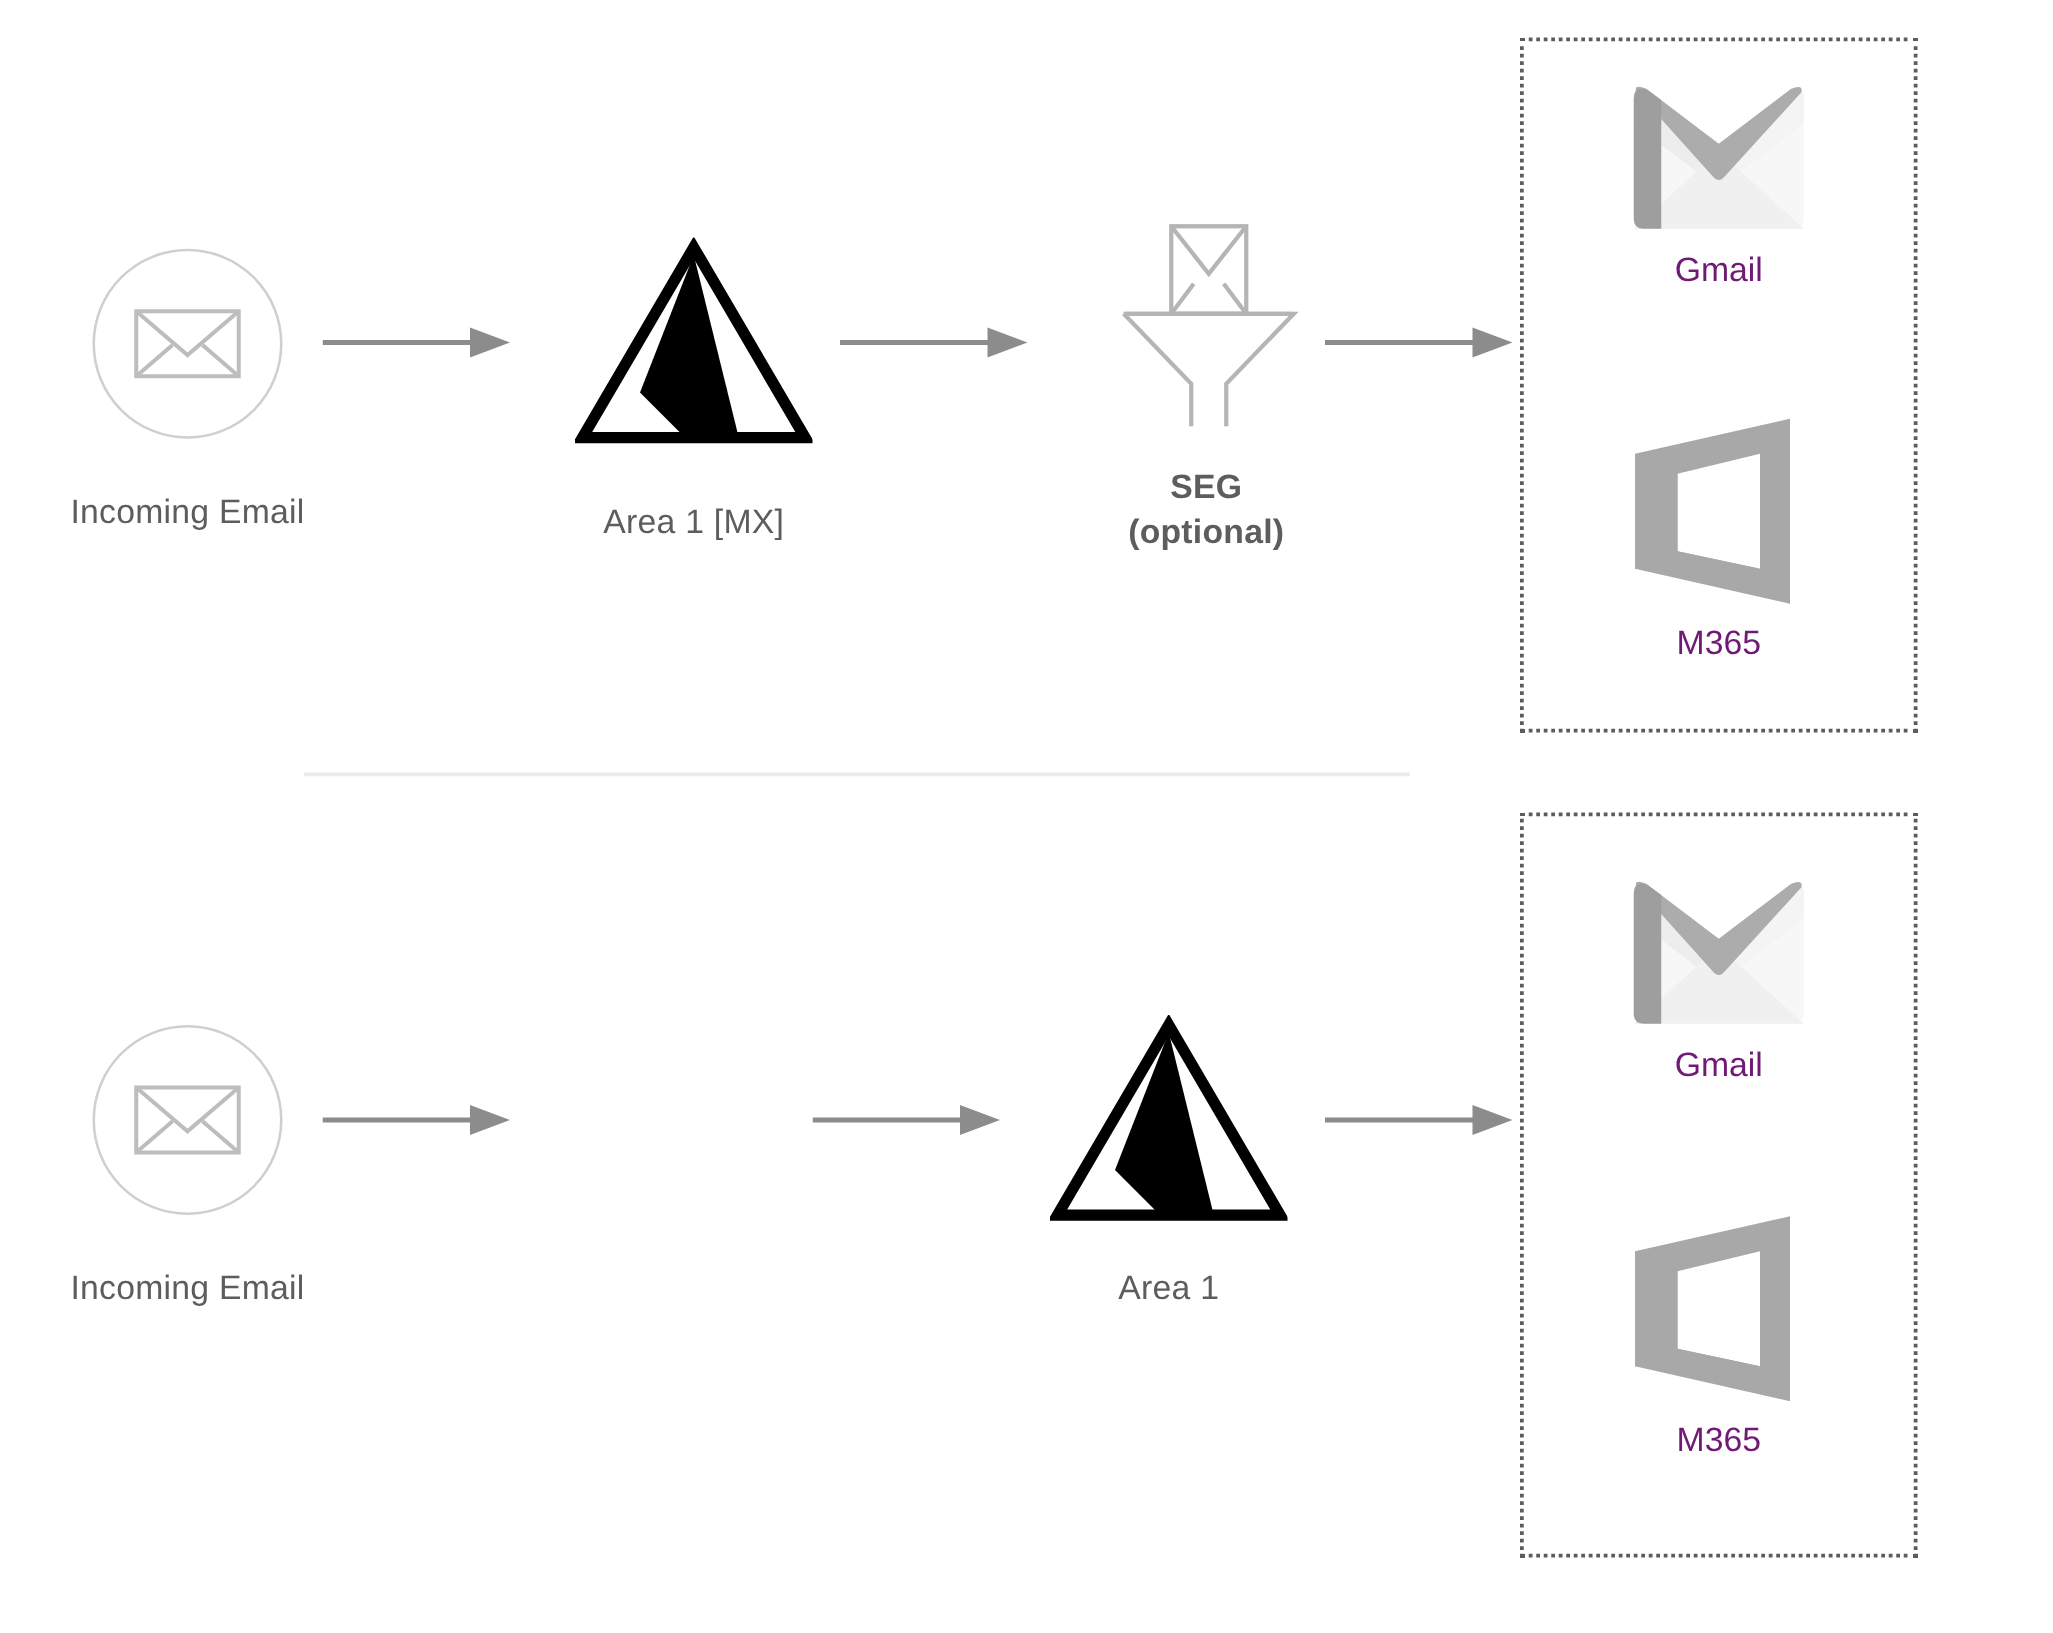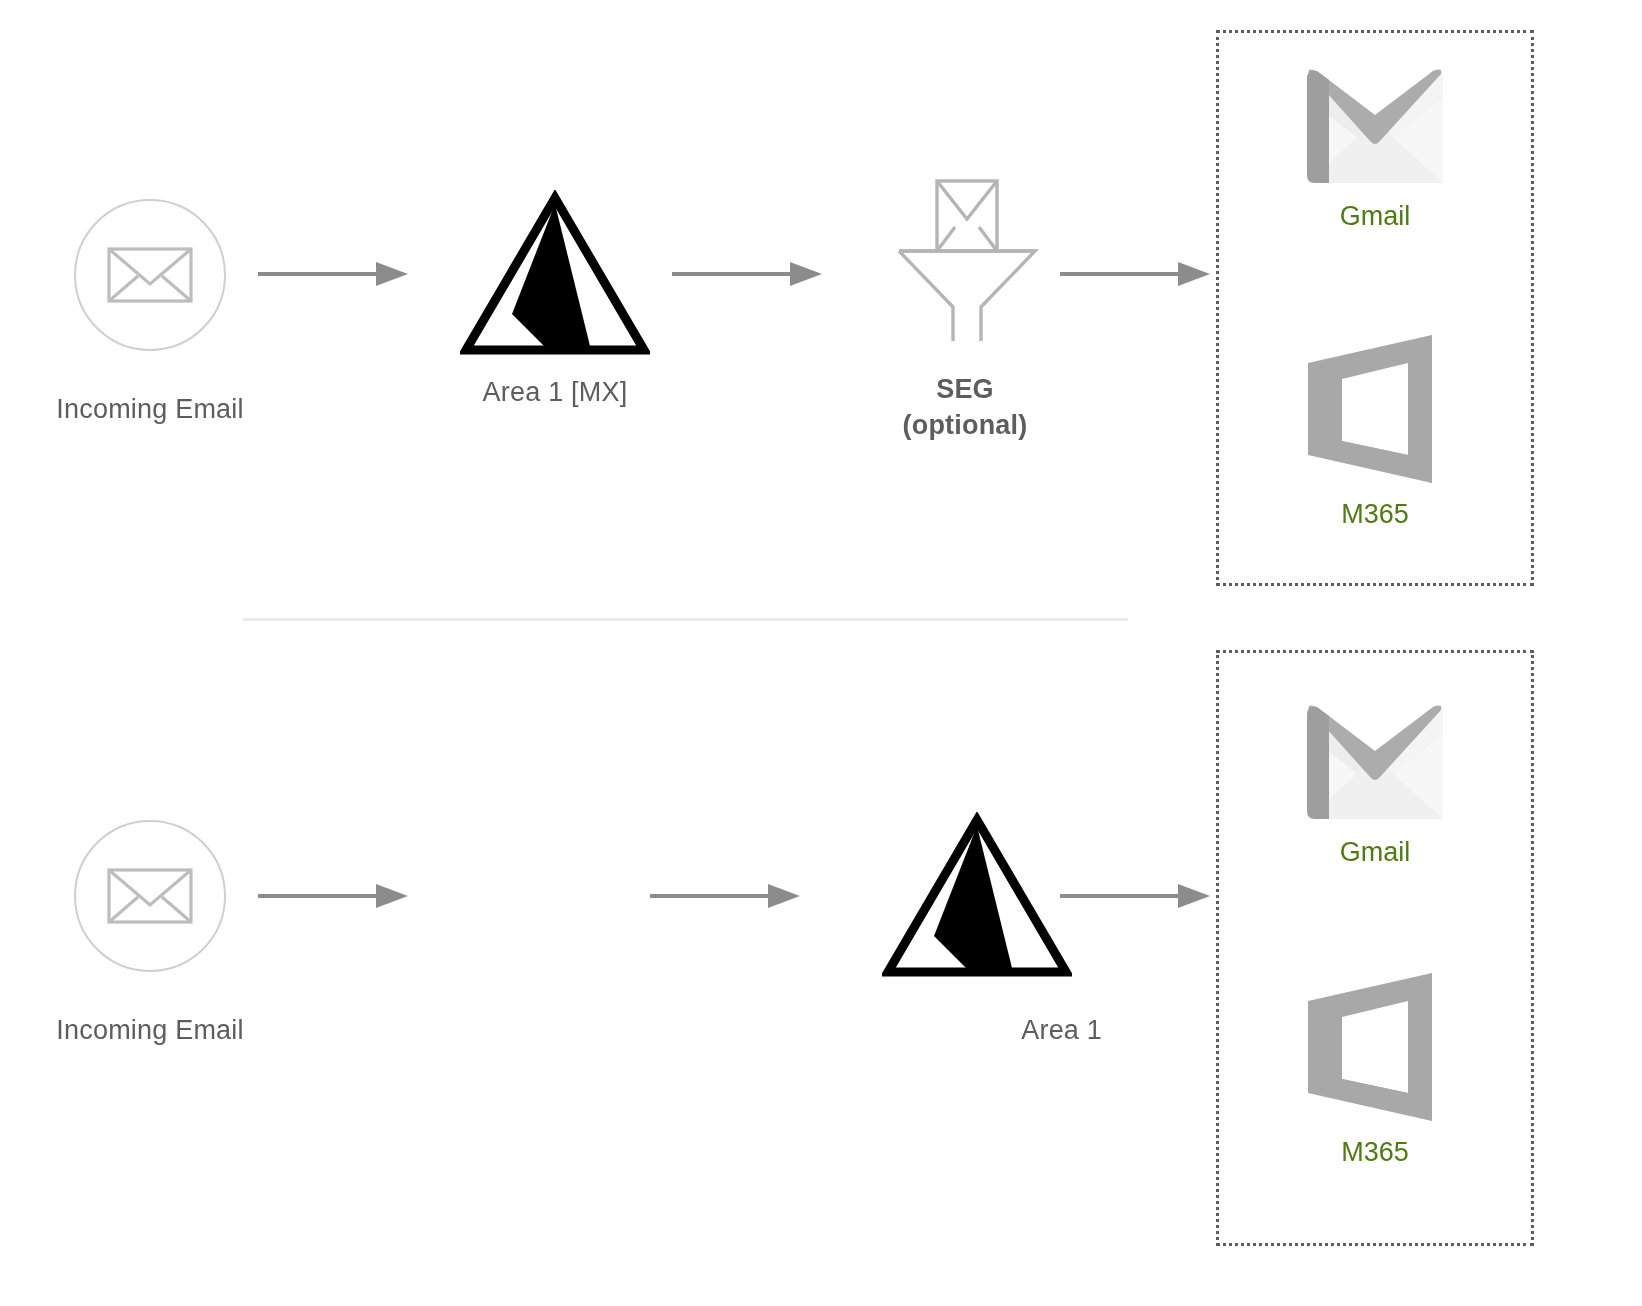--- a/index.html
+++ b/index.html
@@ -75,21 +75,21 @@
   .dest-box {
     position: absolute;
     border: 3px dotted #5c5c5c;
     box-sizing: border-box;
   }
   .dest-box .dest-item {
     text-align: center;
   }
   .dest-label {
     font-size: 27px;
-    color: #4d7c0f;
+    color: #701a75;
     margin-top: 14px;
   }
 
   .icon-wrap { line-height: 0; }
 </style>
 </head>
 <body>
 
 <div class="diagram">
 
@@ -113,21 +113,21 @@
       </svg>
     </div>
 
     <div class="node" style="left:430px; top:190px; width:250px;">
       <div class="icon-wrap">
         <svg width="190" height="168" viewBox="0 0 190 168" aria-hidden="true">
           <polygon points="95,8 184,160 6,160" fill="none" stroke="#000000" stroke-width="9"></polygon>
           <polygon points="95,14 131,160 88,160 52,124" fill="#000000"></polygon>
         </svg>
       </div>
-      <div class="node-caption" style="margin-top:16px;">Area 1 [MX]</div>
+      <div class="node-caption" style="margin-top:41px;">Area 1 [MX]</div>
     </div>
 
     <div class="arrow" style="left:672px; top:258px;">
       <svg width="150" height="32" viewBox="0 0 150 32" aria-hidden="true">
         <line x1="0" y1="16" x2="122" y2="16" stroke="#8c8c8c" stroke-width="4"></line>
         <polygon points="118,4 150,16 118,28" fill="#8c8c8c"></polygon>
       </svg>
     </div>
 
     <div class="node" style="left:855px; top:175px; width:220px;font-weight:bold;">
@@ -207,21 +207,21 @@
     </div>
 
 
     <div class="arrow" style="left:650px; top:240px;">
       <svg width="150" height="32" viewBox="0 0 150 32" aria-hidden="true">
         <line x1="0" y1="16" x2="122" y2="16" stroke="#8c8c8c" stroke-width="4"></line>
         <polygon points="118,4 150,16 118,28" fill="#8c8c8c"></polygon>
       </svg>
     </div>
 
-    <div class="node" style="left:852px; top:172px; width:250px;text-align:right;">
+    <div class="node" style="left:810px; top:172px; width:250px;">
       <div class="icon-wrap">
         <svg width="190" height="168" viewBox="0 0 190 168" aria-hidden="true" style="margin:0 auto;display:block;">
           <polygon points="95,8 184,160 6,160" fill="none" stroke="#000000" stroke-width="9"></polygon>
           <polygon points="95,14 131,160 88,160 52,124" fill="#000000"></polygon>
         </svg>
       </div>
       <div class="node-caption" style="margin-top:32px;">Area 1</div>
     </div>
 
     <div class="arrow" style="left:1060px; top:240px;">

